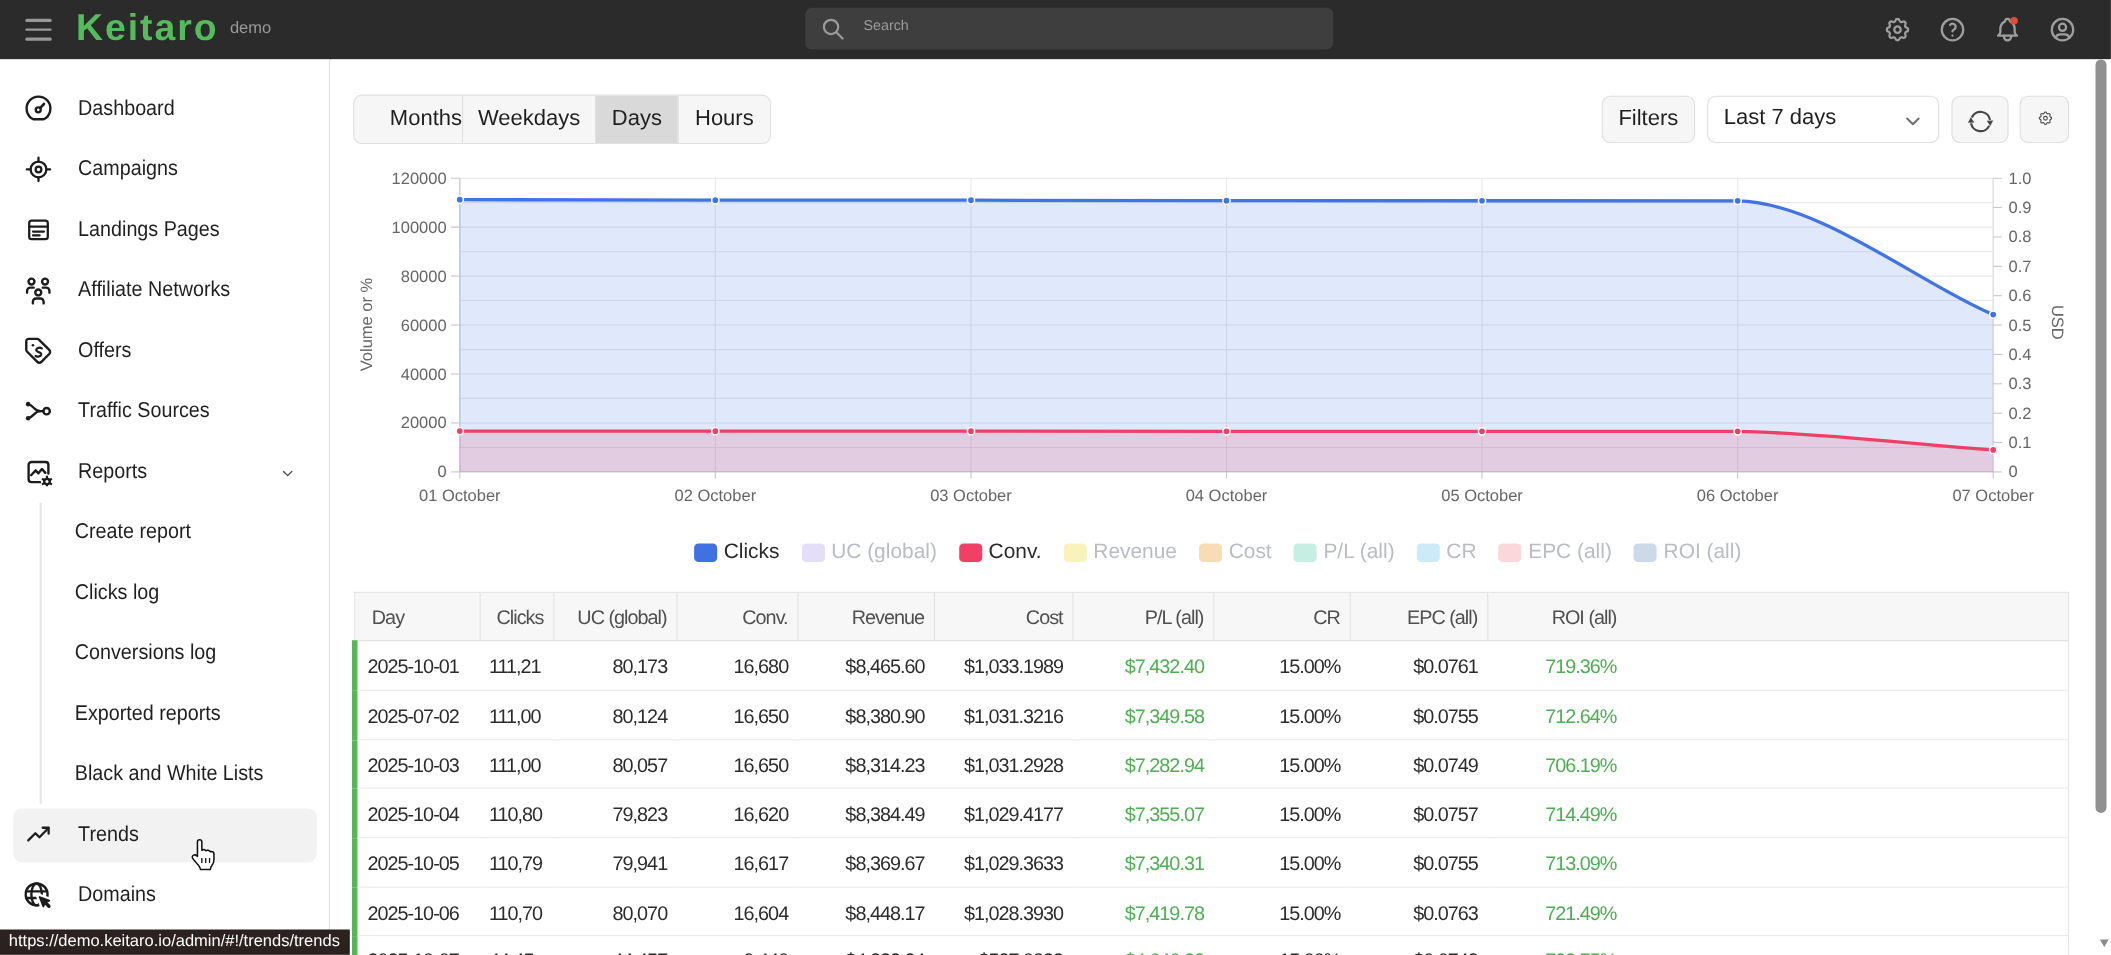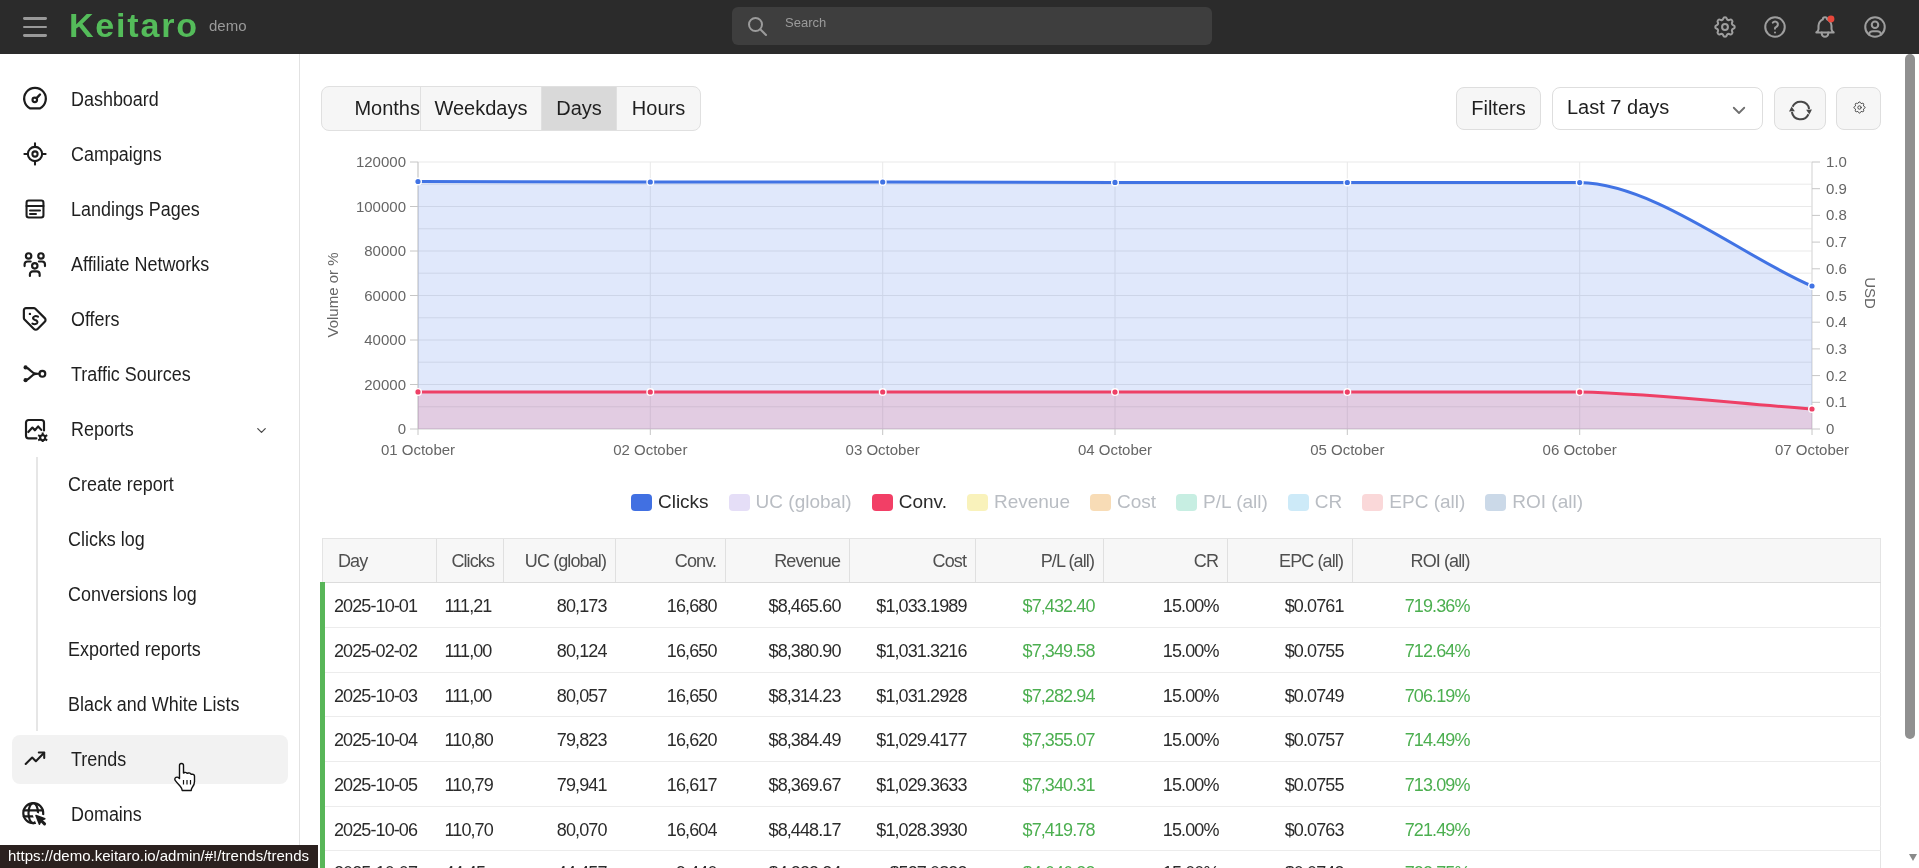--- a/index.html
+++ b/index.html
@@ -374,21 +374,21 @@
           <td class="c3">16,680</td>
           <td class="c4">$8,465.60</td>
           <td class="c5">$1,033.1989</td>
           <td class="c6">$7,432.40</td>
           <td class="c7">15.00%</td>
           <td class="c8">$0.0761</td>
           <td class="c9">719.36%</td>
           <td class="c10"></td>
         </tr>
         <tr>
-          <td class="c0">2025-02-02</td>
+          <td class="c0">2025-07-02</td>
           <td class="c1">111,00</td>
           <td class="c2">80,124</td>
           <td class="c3">16,650</td>
           <td class="c4">$8,380.90</td>
           <td class="c5">$1,031.3216</td>
           <td class="c6">$7,349.58</td>
           <td class="c7">15.00%</td>
           <td class="c8">$0.0755</td>
           <td class="c9">712.64%</td>
           <td class="c10"></td>

